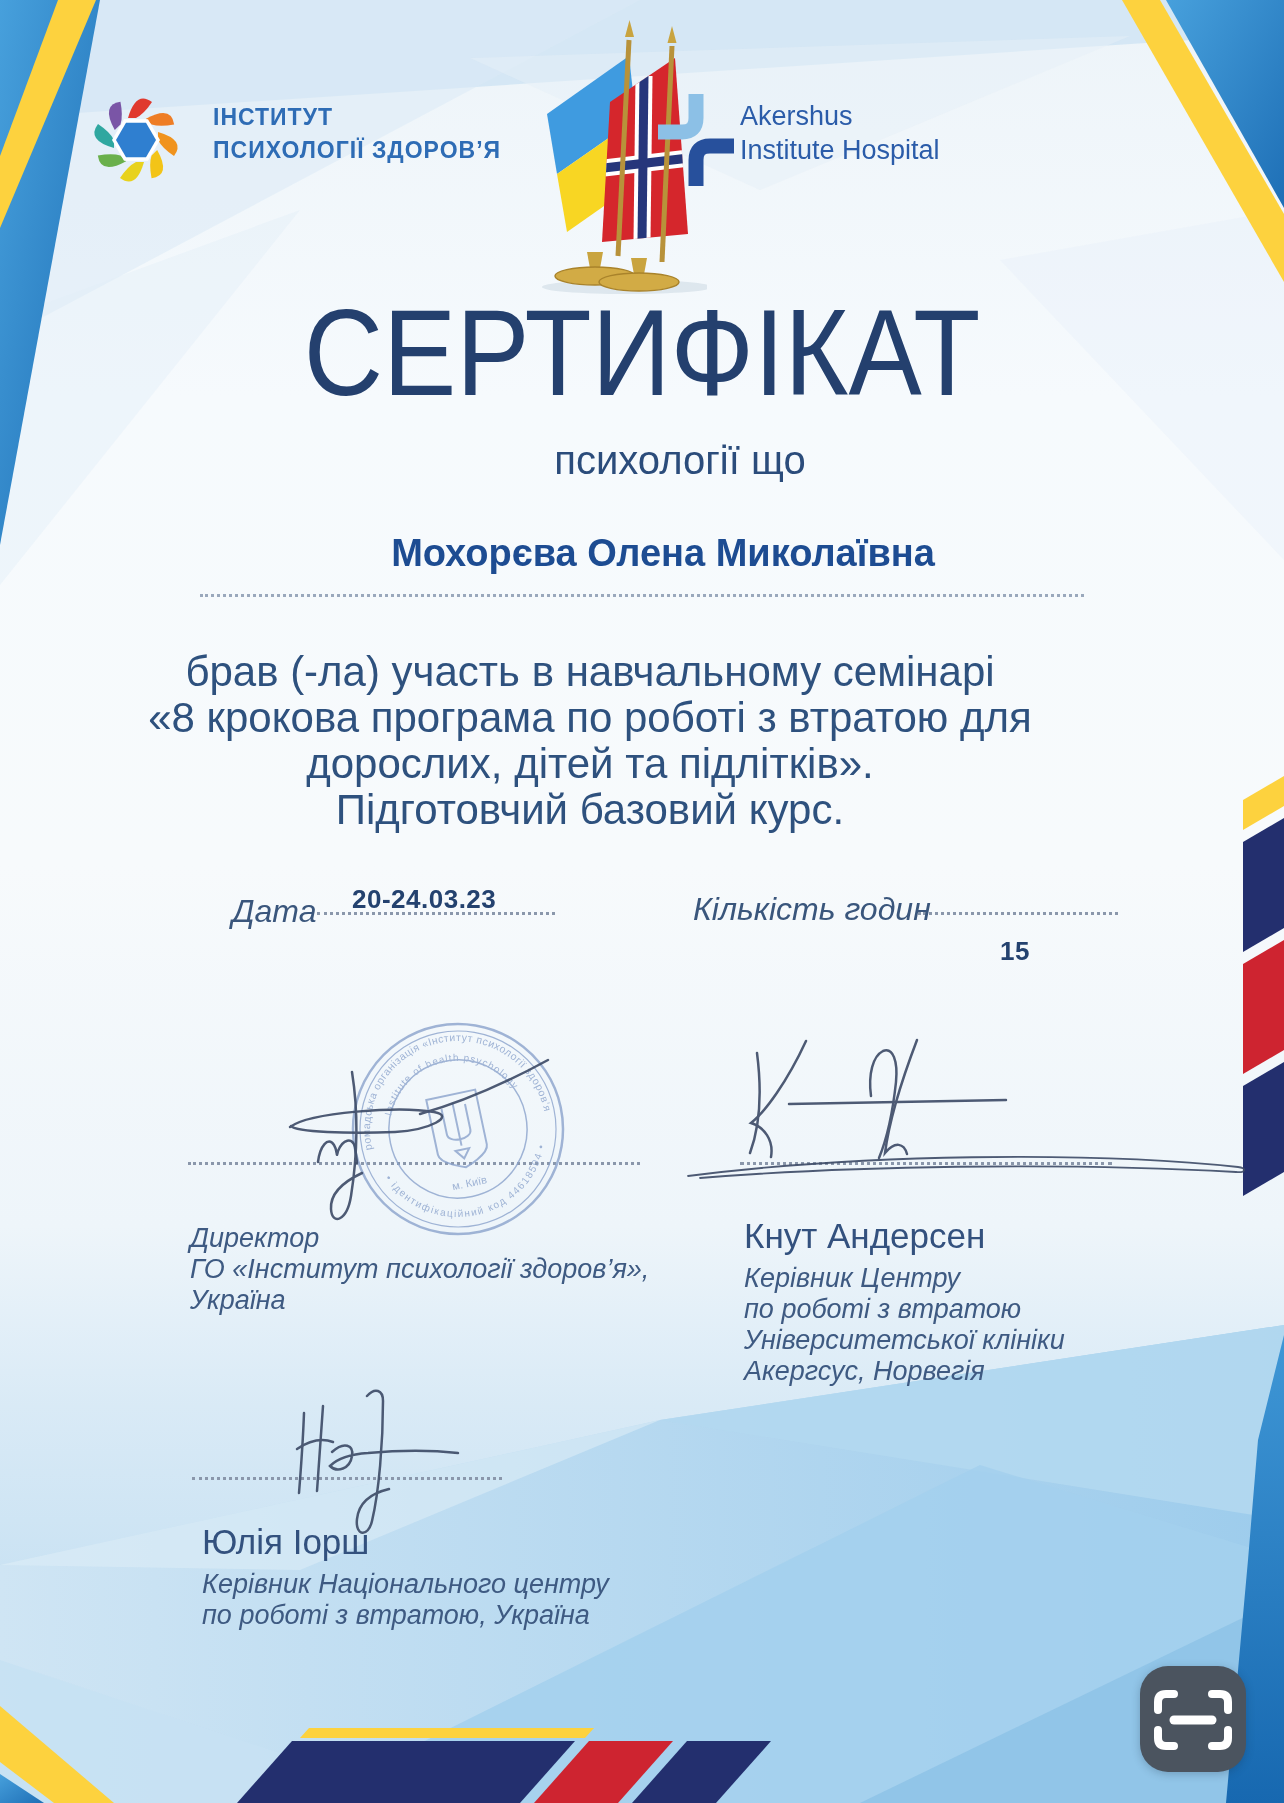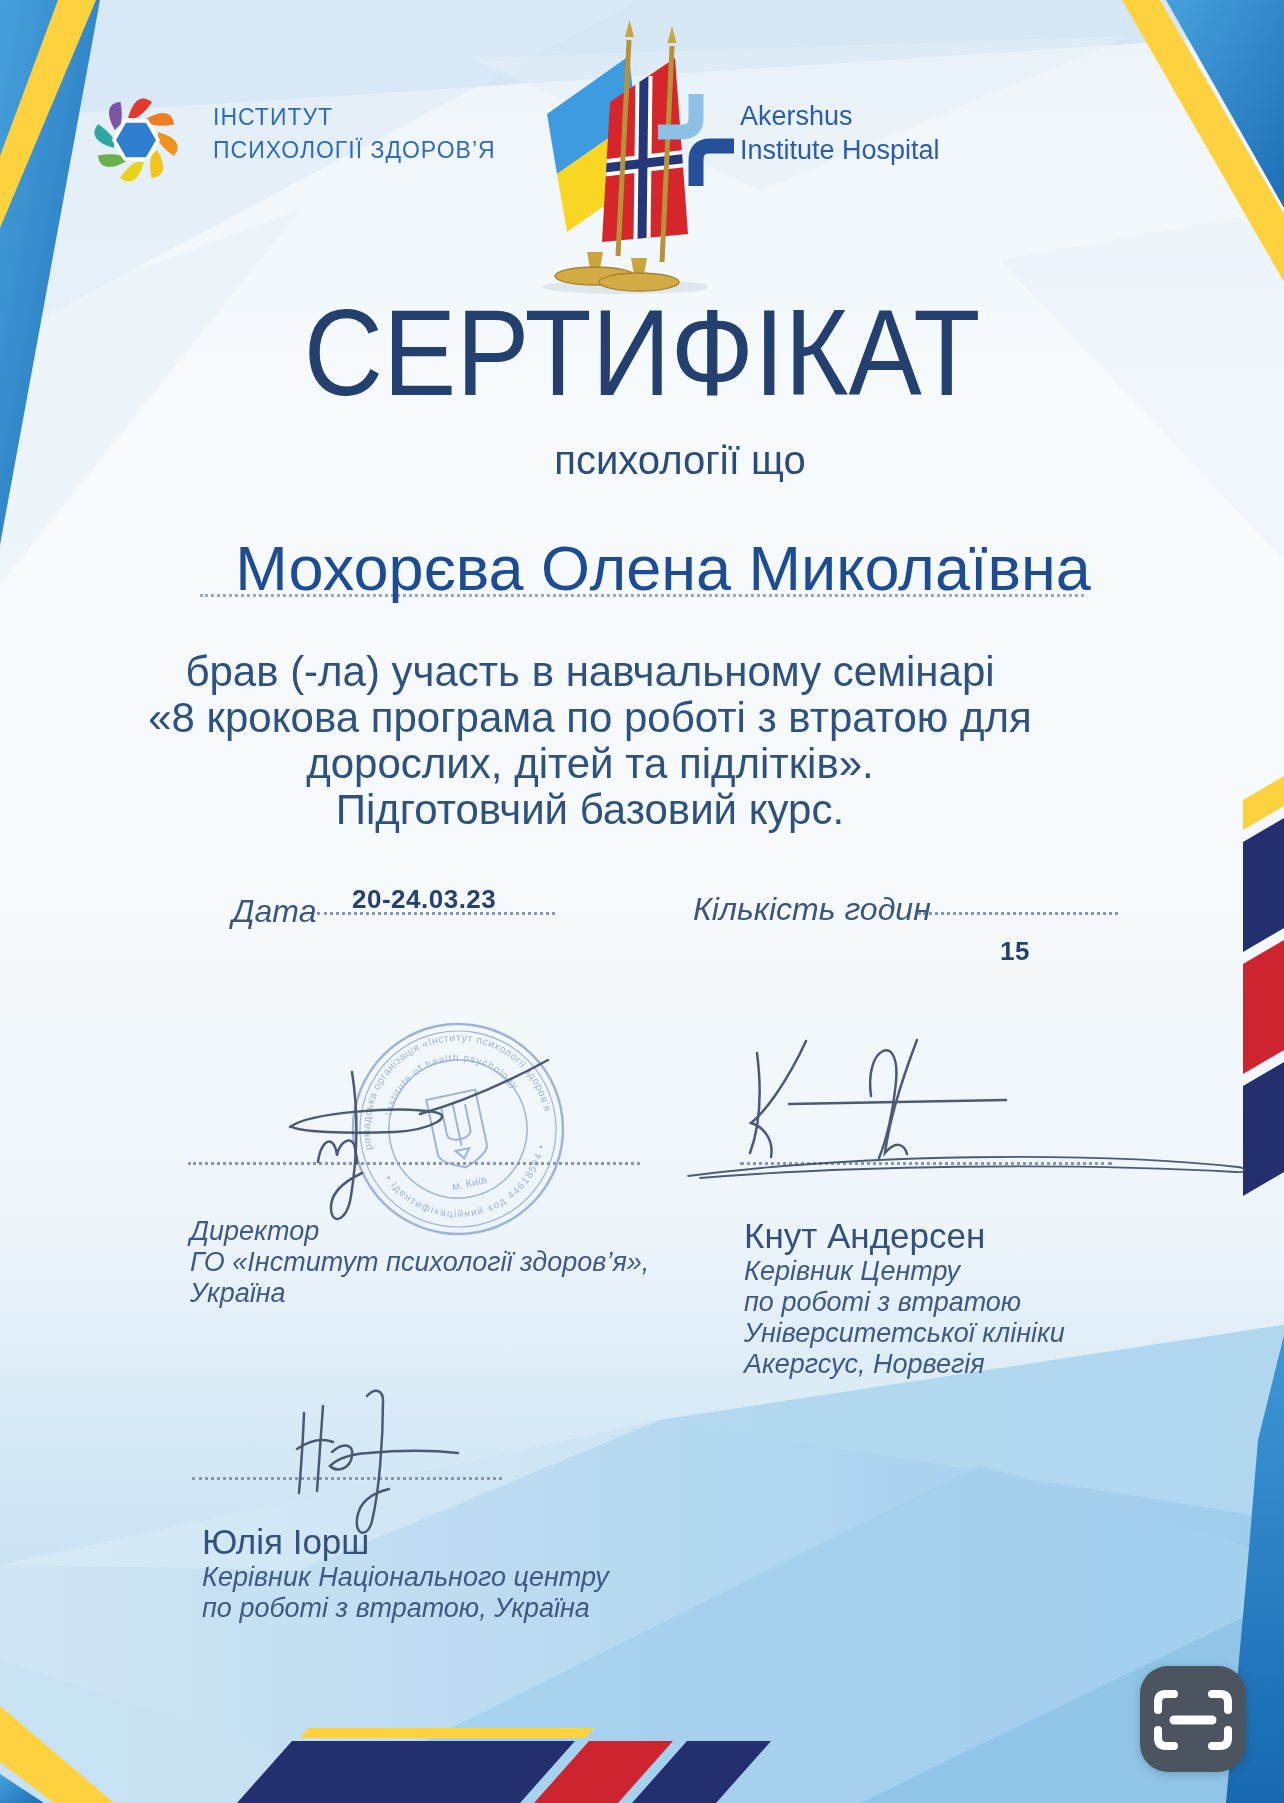--- a/index.html
+++ b/index.html
@@ -7,31 +7,31 @@
     position:relative;width:1284px;height:1803px;margin:0 auto;overflow:hidden;
     font-family:"Liberation Sans", sans-serif;
     background:linear-gradient(180deg,#edf4f9 0%,#f6fafd 22%,#f7fafc 48%,#eef5fa 68%,#d9eaf6 78%,#c9e2f3 88%,#bfdcf0 100%);
   }
   svg{display:block;}
   .bg{position:absolute;left:0;top:0;z-index:1;}
   .dotline{position:absolute;height:0;border-bottom:3px dotted #8a97ab;z-index:3;}
   .stamp-svg{position:absolute;z-index:4;}
   .sigs-svg{position:absolute;left:0;top:0;z-index:5;}
   .txt{position:absolute;z-index:6;}
-  .inst-text{left:213px;top:101px;color:#2e6cb5;font-size:23px;font-weight:400;letter-spacing:1px;line-height:33px;}
+  .inst-text{left:213px;top:101px;color:#2e6cb5;font-size:23px;font-weight:700;letter-spacing:1px;line-height:33px;}
   .aker-text{left:740px;top:99px;color:#2b5ca9;font-size:27px;font-weight:400;line-height:34px;}
   .logo-wrap{position:absolute;z-index:6;}
   .title{left:0;right:0;top:283px;text-align:center;color:#24406e;font-size:122px;font-weight:400;transform:scaleX(.9);transform-origin:50% 50%;letter-spacing:0;}
   .subtitle{left:76px;right:0;top:438px;text-align:center;color:#2b4c7b;font-size:40px;}
-  .recipient{left:0;right:0;top:532px;text-align:center;color:#1d4c92;font-size:63px;font-weight:400;padding-left:42px;}
+  .recipient{left:0;right:0;top:532px;text-align:center;color:#1d4c92;font-size:38px;font-weight:700;padding-left:42px;}
   .bodyline{left:0;right:104px;text-align:center;color:#2e517e;font-size:42px;}
   .flabel{font-style:italic;color:#3a567c;font-size:32px;}
   .fvalue{font-weight:700;color:#24426f;font-size:26px;letter-spacing:.5px;}
   .sigblock .sname{color:#33517e;font-size:35px;}
-  .sigblock .srole{color:#3e5a82;font-size:27px;font-style:italic;line-height:31px;margin-top:0;}
+  .sigblock .srole{color:#3e5a82;font-size:27px;font-style:italic;line-height:31px;margin-top:7px;}
   .scan-btn{
     position:absolute;left:1140px;top:1666px;width:106px;height:106px;border-radius:28px;
     background:#4b545f;z-index:9;display:flex;align-items:center;justify-content:center;cursor:pointer;
     box-shadow:0 2px 8px rgba(20,40,60,.25);
   }
 </style>
 </head>
 <body>
 
 <div class="cert">

